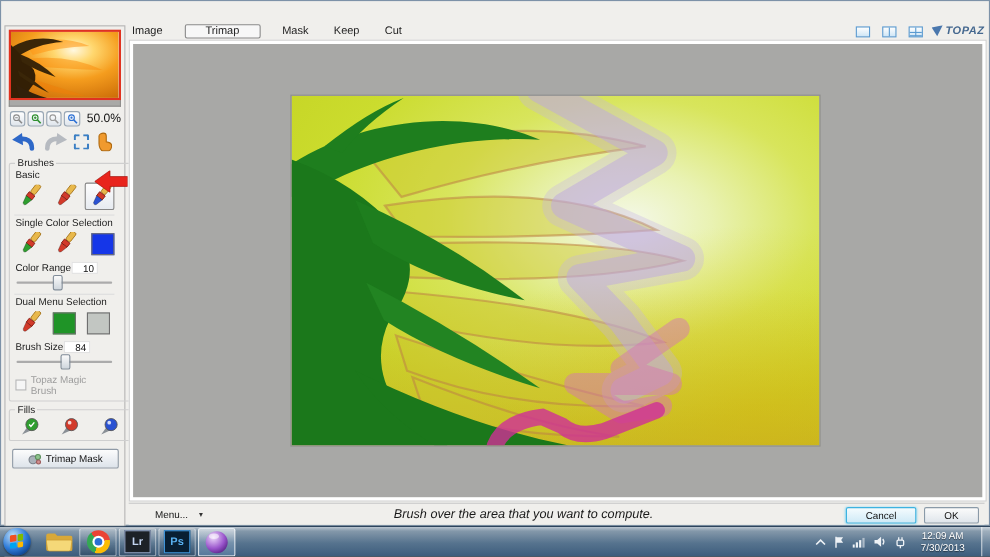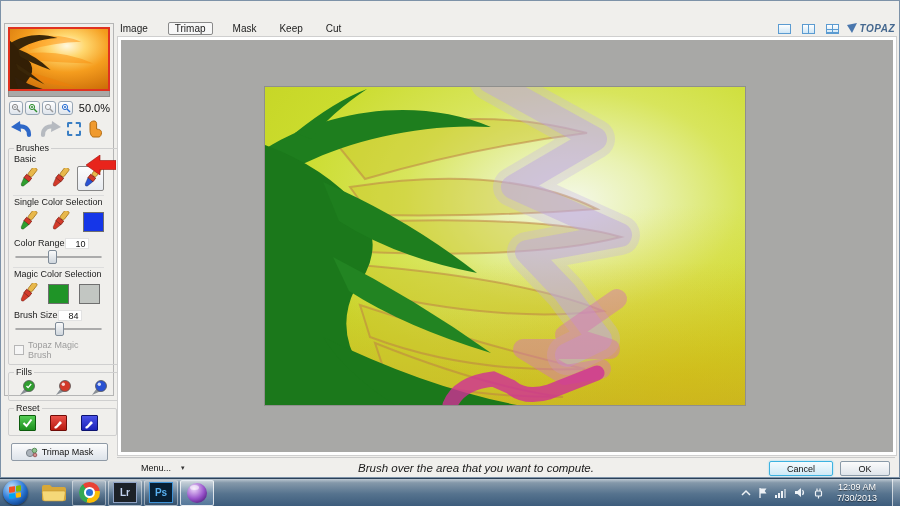--- a/index.html
+++ b/index.html
@@ -12,31 +12,31 @@
   .app-orb{width:11px;height:11px;border-radius:50%;background:radial-gradient(circle at 35% 28%,#ead6f8,#9a55cc 55%,#47176e);margin-right:5px;flex:none}
   .title{font-size:11px;color:#111}
   .win-controls{position:absolute;right:4px;top:2px;display:flex}
   .wc{width:29px;height:15px;border:1px solid #7a8ea4;background:linear-gradient(#fdfdfd,#dde6ef 50%,#c2d0de);display:flex;align-items:center;justify-content:center;padding:0;cursor:pointer}
   .wc.min{border-radius:3px 0 0 3px;border-right:none}
   .wc.close{border-radius:0 3px 3px 0;border-left:none}
 
   
   .tabbar{position:absolute;top:20px;left:116px;right:4px;height:15px;display:flex;align-items:center;font-size:10px;color:#222}
   .tab{margin-right:17px;padding:0 3px;cursor:pointer}
-  .tab.active{border:1px solid #8a8a8a;border-radius:2px;background:#f7f7f7;padding:0 6px}
+  .tab.active{border:1px solid #8a8a8a;border-radius:2px;background:#f7f7f7;padding:0 18px}
   .view-icons{margin-left:auto;display:flex;gap:11px;align-items:center;margin-right:8px}
   .vi{width:13px;height:10px;border:1px solid #5b9bd1;background:linear-gradient(#fefefe,#cfe6f6);position:relative;cursor:pointer}
   .vi.dual::after{content:"";position:absolute;left:5px;top:0;bottom:0;width:1px;background:#5b9bd1}
   .vi.grid::after{content:"";position:absolute;left:0;right:0;top:4px;height:1px;background:#5b9bd1;box-shadow:0 3px 0 #5b9bd1}
   .vi.grid::before{content:"";position:absolute;left:5px;top:0;bottom:0;width:1px;background:#5b9bd1}
   .logo{display:flex;align-items:center;gap:2px;font-size:10px;font-weight:bold;font-style:italic;color:#45688f;letter-spacing:.5px}
   .logo svg{flex:none}
 
   
-  .sidebar{position:absolute;left:3px;top:22px;width:110px;height:373px;background:#f0efec;border:1px solid #b5b5b5;padding:3px 3px 0 3px}
+  .sidebar{position:absolute;left:3px;top:22px;width:110px;height:483px;background:#f0efec;border:1px solid #b5b5b5;padding:3px 3px 0 3px}
   .thumb{width:102px;height:64px;border:2px solid #e03220;overflow:hidden;position:relative}
   .thumb svg{display:block}
   .thumb-strip{width:102px;height:6px;background:#a9a9a7;border:1px solid #8f8f8d;border-top:none}
   .zoomrow{display:flex;align-items:center;gap:2px;margin:4px 0 2px 1px}
   .zbtn{width:15px;height:14px;border:1px solid #98a6b4;border-radius:3px;background:linear-gradient(#fff,#dfe5ec);display:flex;align-items:center;justify-content:center;padding:0;cursor:pointer}
   .zoomval{font-size:11px;color:#111;margin-left:4px}
   .toolsrow{display:flex;justify-content:space-between;align-items:center;padding:3px 8px 3px 2px}
   .toolbtn{background:none;border:none;padding:0;cursor:pointer;display:flex}
   .marquee{width:14px;height:14px;border:2px dashed #3b7fc4;border-radius:2px}
 
@@ -269,21 +269,21 @@
         </div>
         <div class="valrow">
           <span class="lbl">Color Range</span>
           <span class="valbox">10</span>
         </div>
         <div class="slider">
           <span class="track"></span>
           <span class="sthumb" style="left:33px"></span>
         </div>
         <div class="sep"></div>
-        <div class="lbl">Magic Color Selection</div>
+        <div class="lbl">Dual Menu Selection</div>
         <div class="brushrow">
           <button class="brush-btn tip-red">
             <svg class="brush" width="24" height="22" viewBox="0 0 24 22">
                 <g transform="rotate(38 12 11)">
                   <rect x="9.5" y="-3" width="5" height="10" rx="1.5" fill="#e8b84b" stroke="#a87820" stroke-width="0.8"></rect>
                   <rect x="8.8" y="7.5" width="6.4" height="4.5" fill="#d23a2a" stroke="#8a1f14" stroke-width="0.8"></rect>
                   <path d="M8.8 12 h6.4 l-1.6 6.5 q-1.6 2.5 -3.2 0 z" class="tip" stroke="rgba(0,0,0,.35)" stroke-width="0.6"></path>
                 </g>
               </svg>
           </button>
@@ -324,42 +324,20 @@
           <button class="toolbtn tip-blue fillpin">
               <svg width="19" height="17" viewBox="0 0 19 17">
                 <path d="M3 16 L8 9 L12 12 Z" fill="#8a9096"></path>
                 <circle cx="12" cy="7" r="5.5" class="tip" stroke="#555" stroke-width="0.8"></circle>
                 <circle cx="10.3" cy="5.3" r="1.7" fill="rgba(255,255,255,.8)"></circle>
               </svg>
             </button>
         </div>
       </fieldset>
 
-      <fieldset class="group">
-        <legend>Reset</legend>
-        <div class="resetrow">
-          <button class="reset-btn rst-green">
-              <svg width="11" height="10">
-                <path d="M1.5 5 l3 3 L9.5 1.5" stroke="#fff" stroke-width="2" fill="none"></path>
-              </svg>
-            </button>
-          <button class="reset-btn rst-red">
-              <svg width="11" height="11">
-                <path d="M2 9 L7 3 l2 2 L4 10 z" fill="#fff"></path>
-                <circle cx="2.6" cy="9.4" r="1.2" fill="#fff"></circle>
-              </svg>
-            </button>
-          <button class="reset-btn rst-blue">
-              <svg width="11" height="11">
-                <path d="M2 9 L7 3 l2 2 L4 10 z" fill="#fff"></path>
-                <circle cx="2.6" cy="9.4" r="1.2" fill="#fff"></circle>
-              </svg>
-            </button>
-        </div>
-      </fieldset>
 
       <button class="compute">
         <svg width="13" height="11">
             <circle cx="5" cy="6" r="3.6" fill="#aab2ba" stroke="#7c848c"></circle>
             <circle cx="9.5" cy="3.5" r="2.3" fill="#8fc48f" stroke="#5c8f5c"></circle>
             <circle cx="10" cy="8" r="1.8" fill="#d49090" stroke="#9c5c5c"></circle>
           </svg>
         <span>Trimap Mask</span>
       </button>
     </div>

